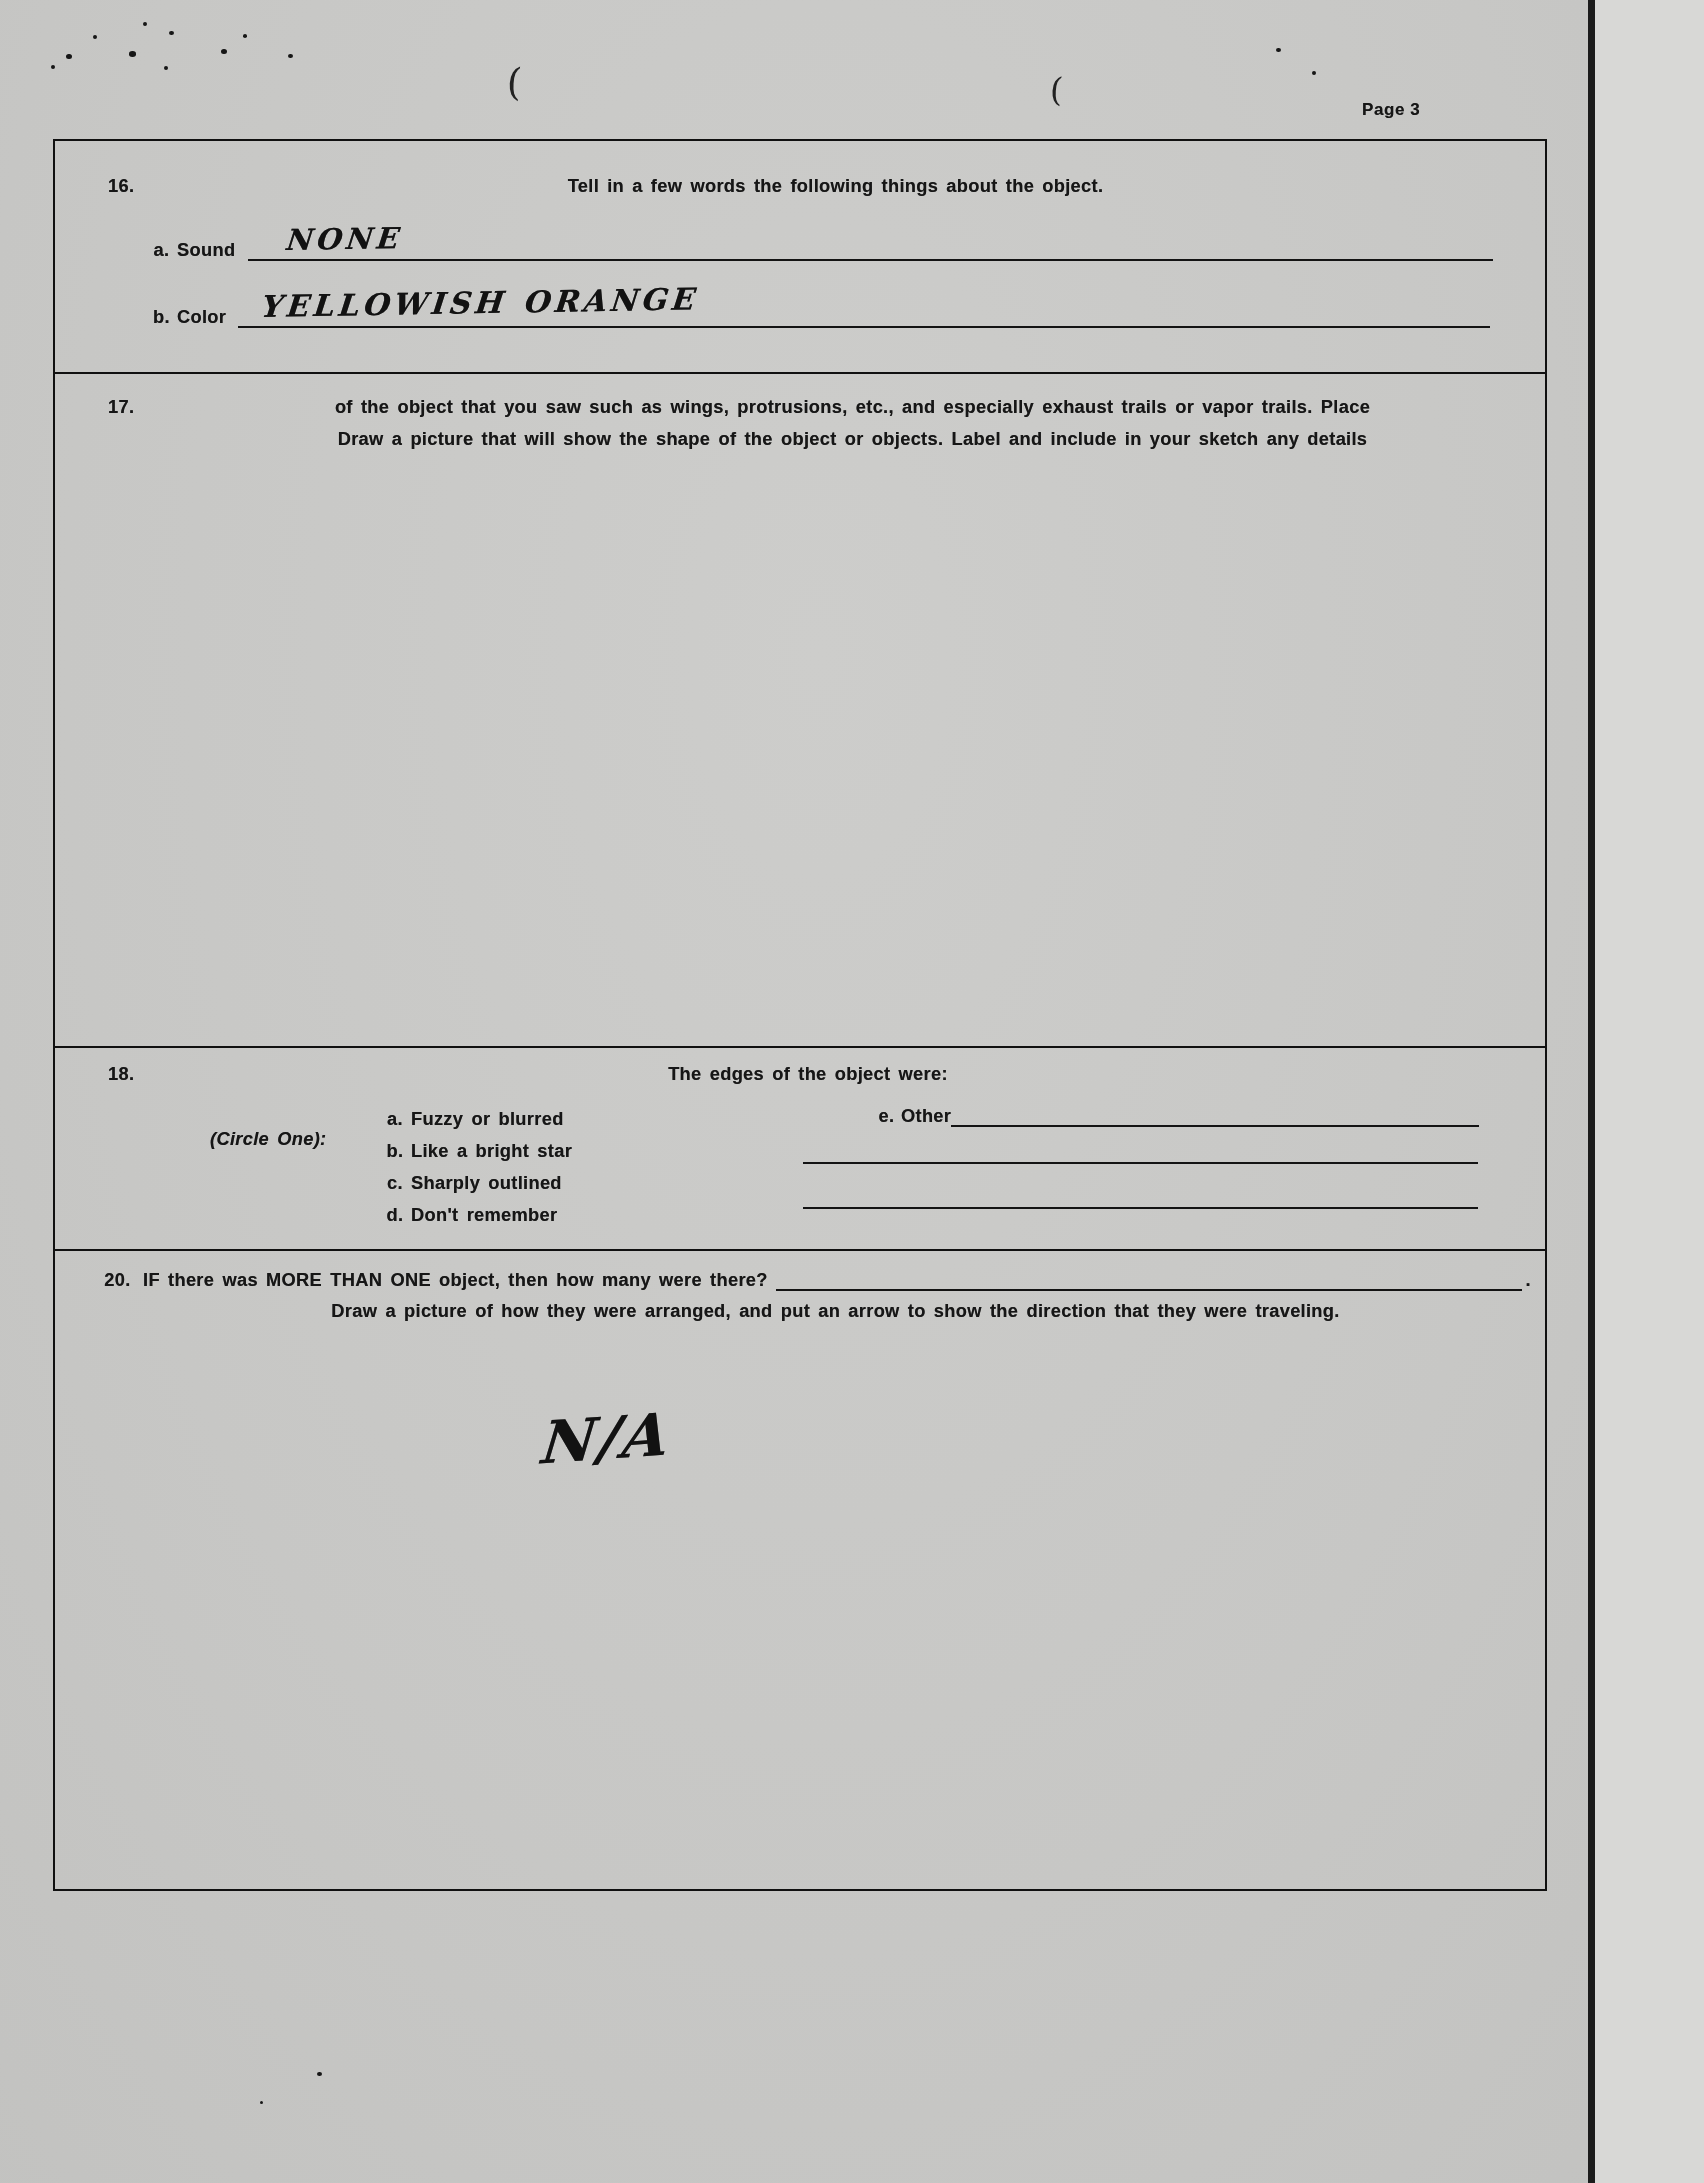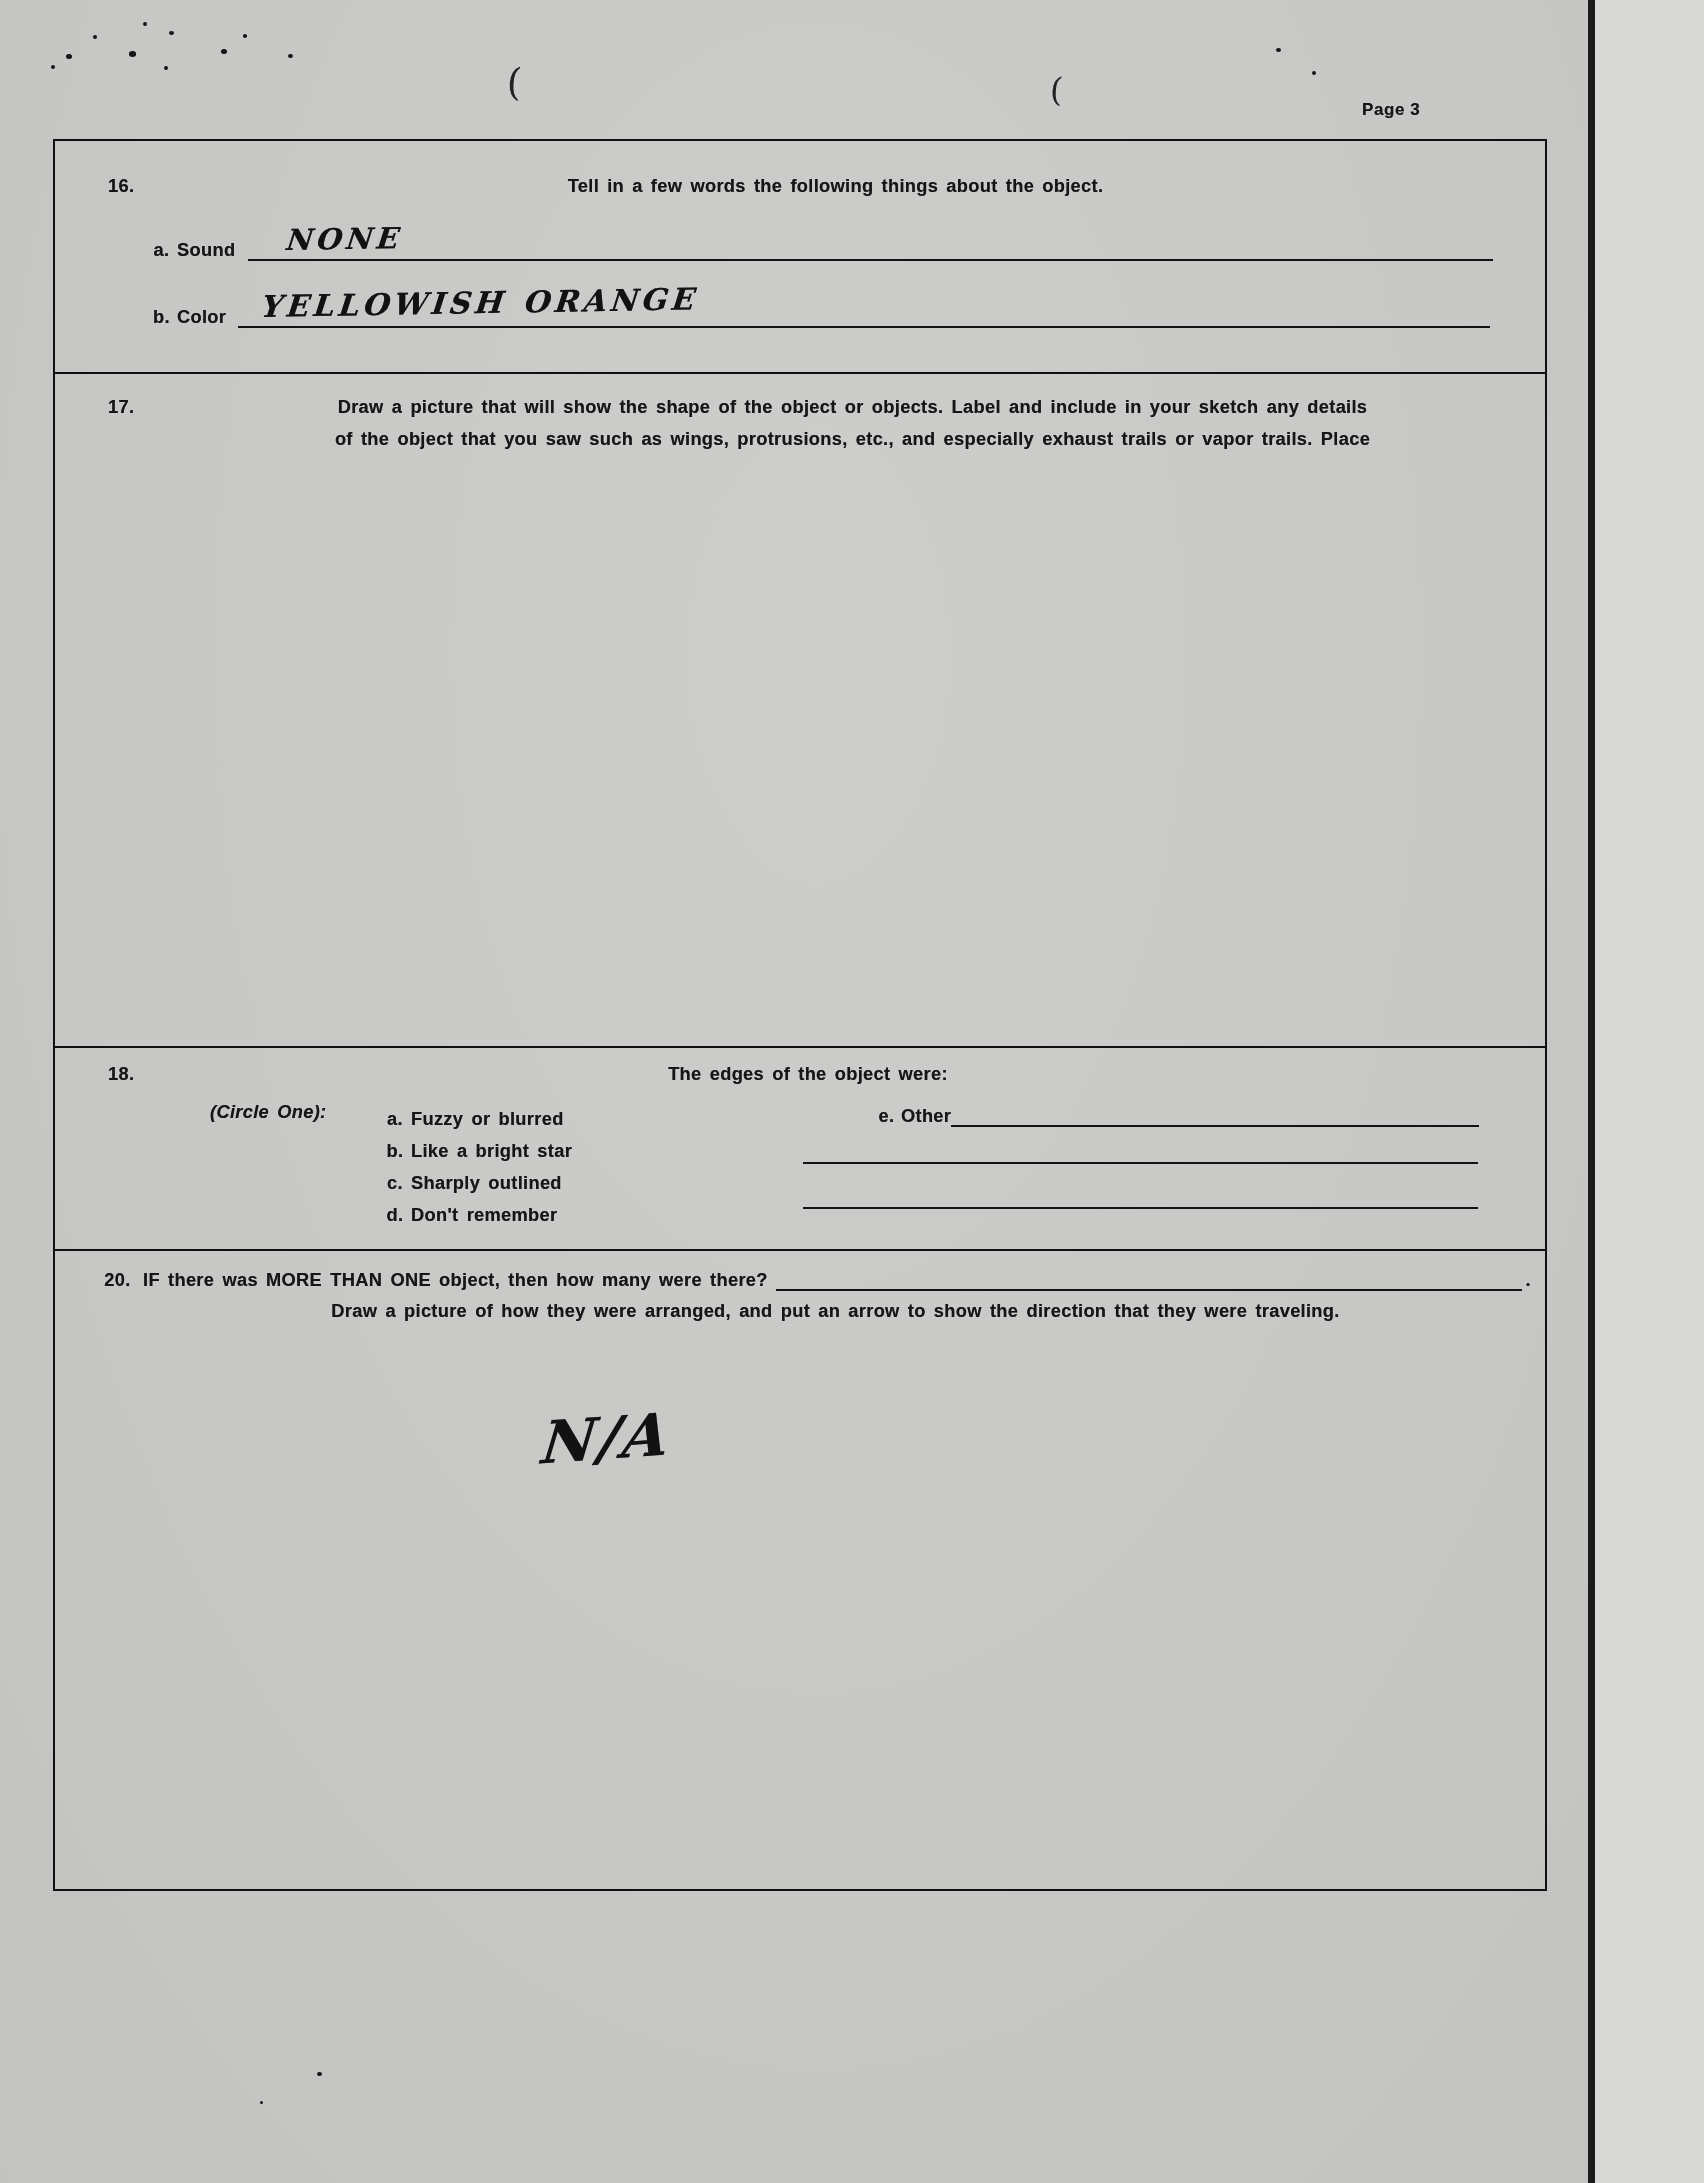--- a/index.html
+++ b/index.html
@@ -52,21 +52,21 @@
     transform:skewX(-8deg) rotate(-1deg);transform-origin:left bottom;
   }
   .hand-sound{left:37px;font-size:29px;}
   .hand-color{left:22px;font-size:30px;}
 
   
   .q17{left:37px;top:250px;width:1419px;padding-left:51px;line-height:32px;}
 
   
   .q18-head{left:37px;top:922px;width:1330px;padding-left:51px;}
-  .circle-one{position:absolute;left:155px;top:955px;line-height:32px;font-style:italic;}
+  .circle-one{position:absolute;left:155px;top:982px;line-height:32px;font-style:italic;}
   .q18-opts{position:absolute;left:324px;top:962px;}
   .opt-row{position:relative;display:flex;line-height:32px;}
   .olet{width:32px;position:relative;}
   .other-row{position:absolute;left:817px;top:962px;width:607px;height:24.4px;display:flex;align-items:flex-end;}
   .olet-e{width:29px;}
   .olab-other{}
   .blank-line{position:absolute;height:2.2px;background:#131313;}
   .other-l2{left:748px;top:1021px;width:675px;}
   .other-l3{left:748px;top:1066px;width:675px;}
 
@@ -127,22 +127,22 @@
       <span class="flab">Color</span>
       <span class="fline">
         <span class="hand hand-color">YELLOWISH ORANGE</span>
       </span>
     </div>
 
     <div class="hr hr1"></div>
 
     <div class="qblock q17">
       <span class="qnum-abs">17.</span>
+      <div>of the object that you saw such as wings, protrusions, etc., and especially exhaust trails or vapor trails.  Place</div>
       <div>Draw a picture that will show the shape of the object or objects.  Label and include in your sketch any details</div>
-      <div>of the object that you saw such as wings, protrusions, etc., and especially exhaust trails or vapor trails.  Place</div>
     </div>
 
     <div style="position:absolute;left:5.5px;top:355px;width:1474px;height:543px;"></div>
 
     <div class="hr hr2"></div>
 
     <div class="qblock q18-head">
       <span class="qnum-abs">18.</span>
       <span>The edges of the object were:</span>
     </div>

